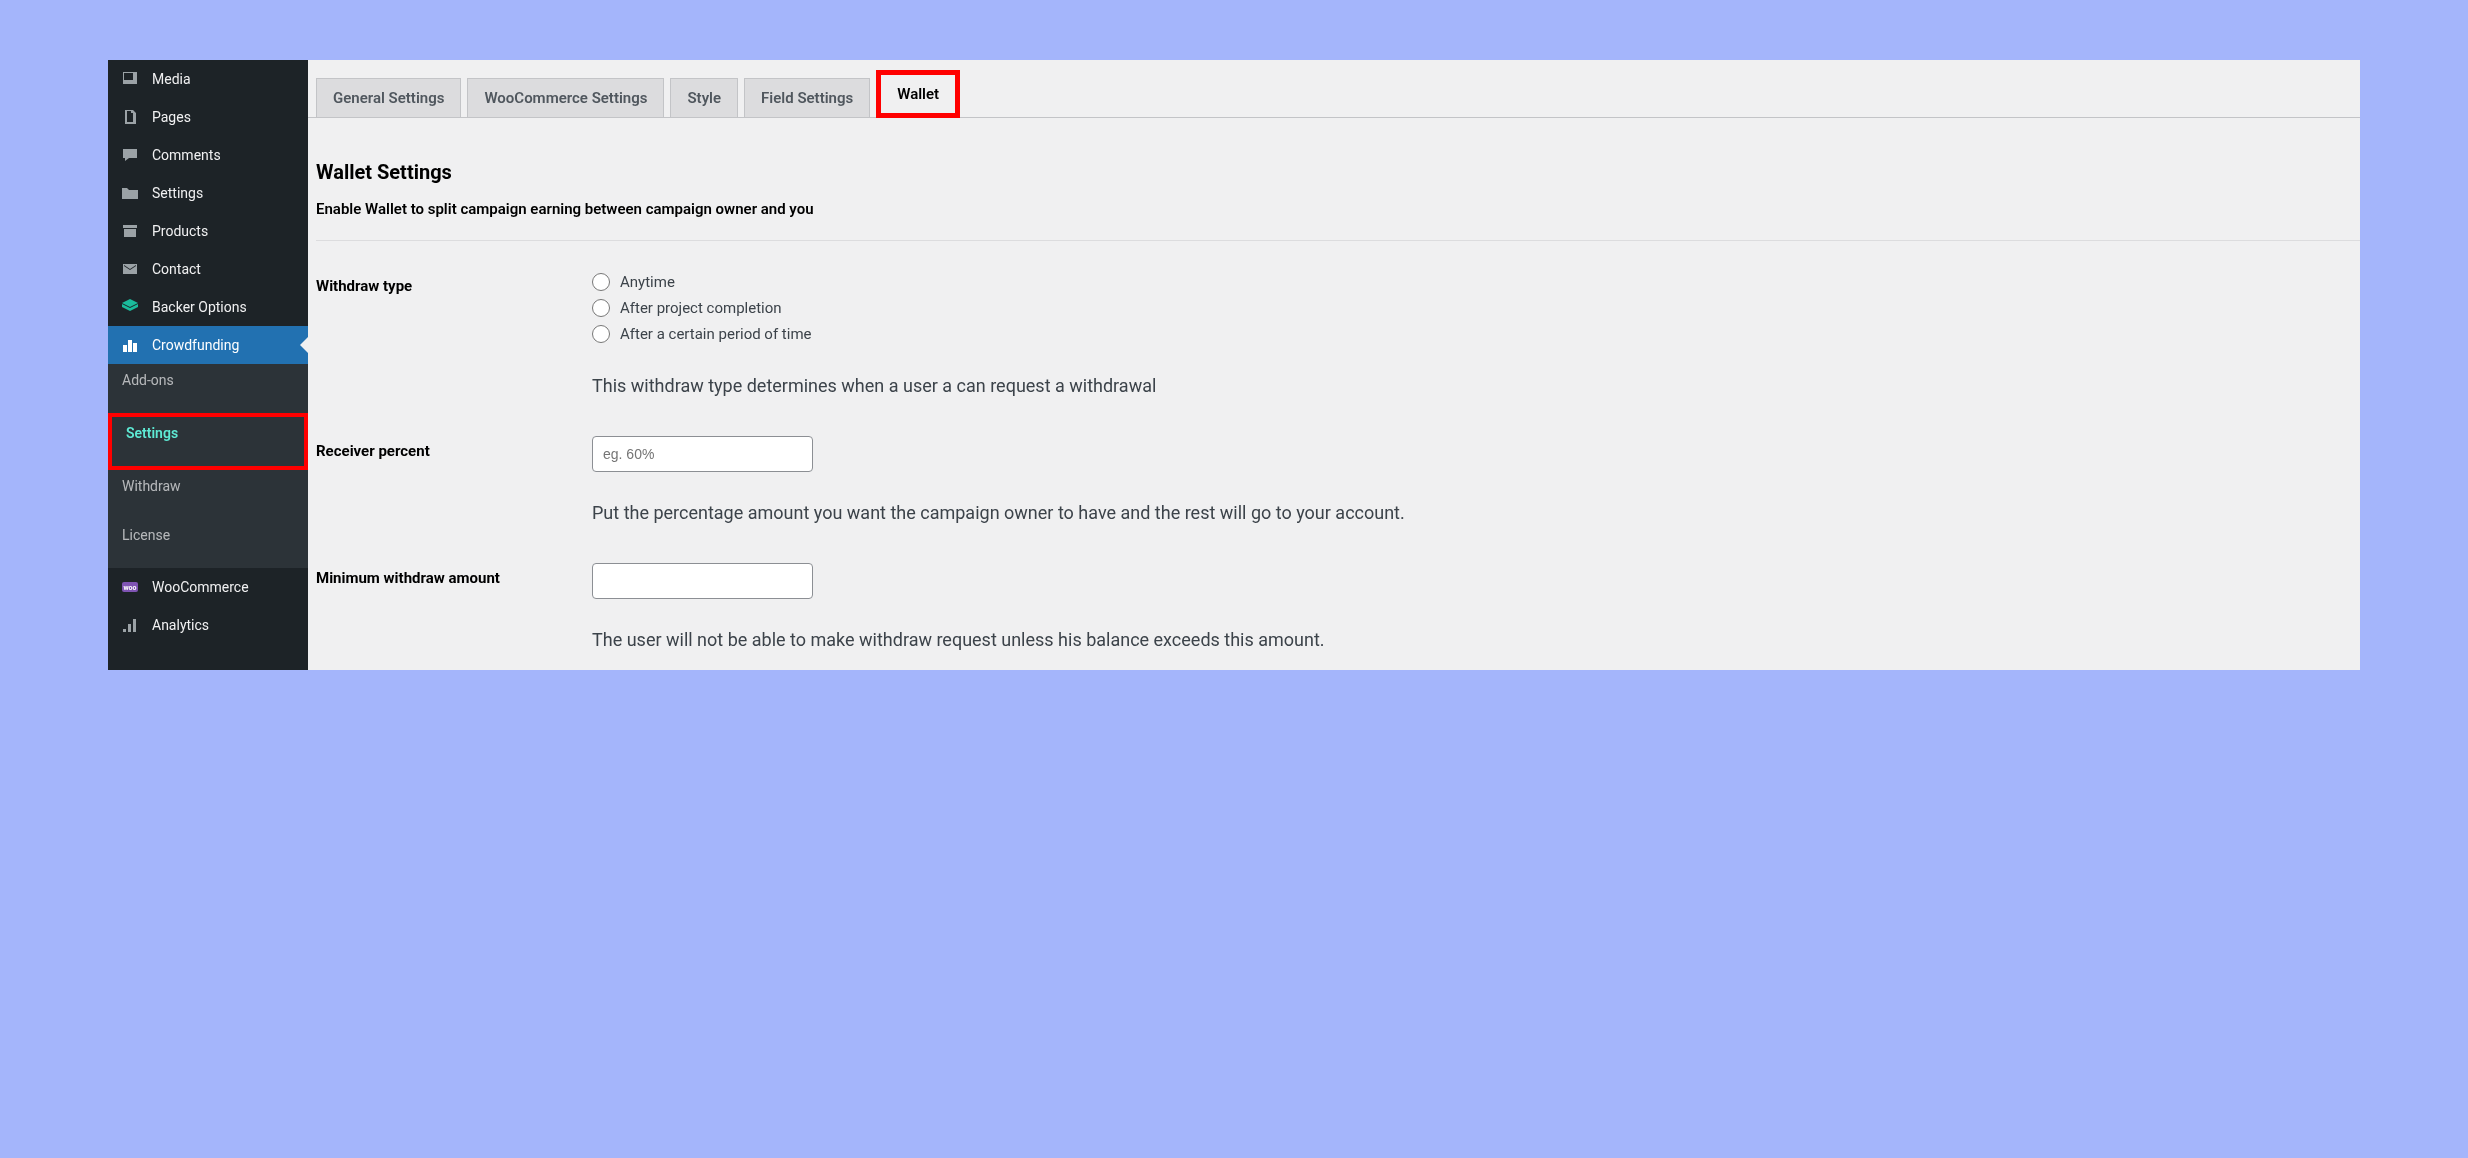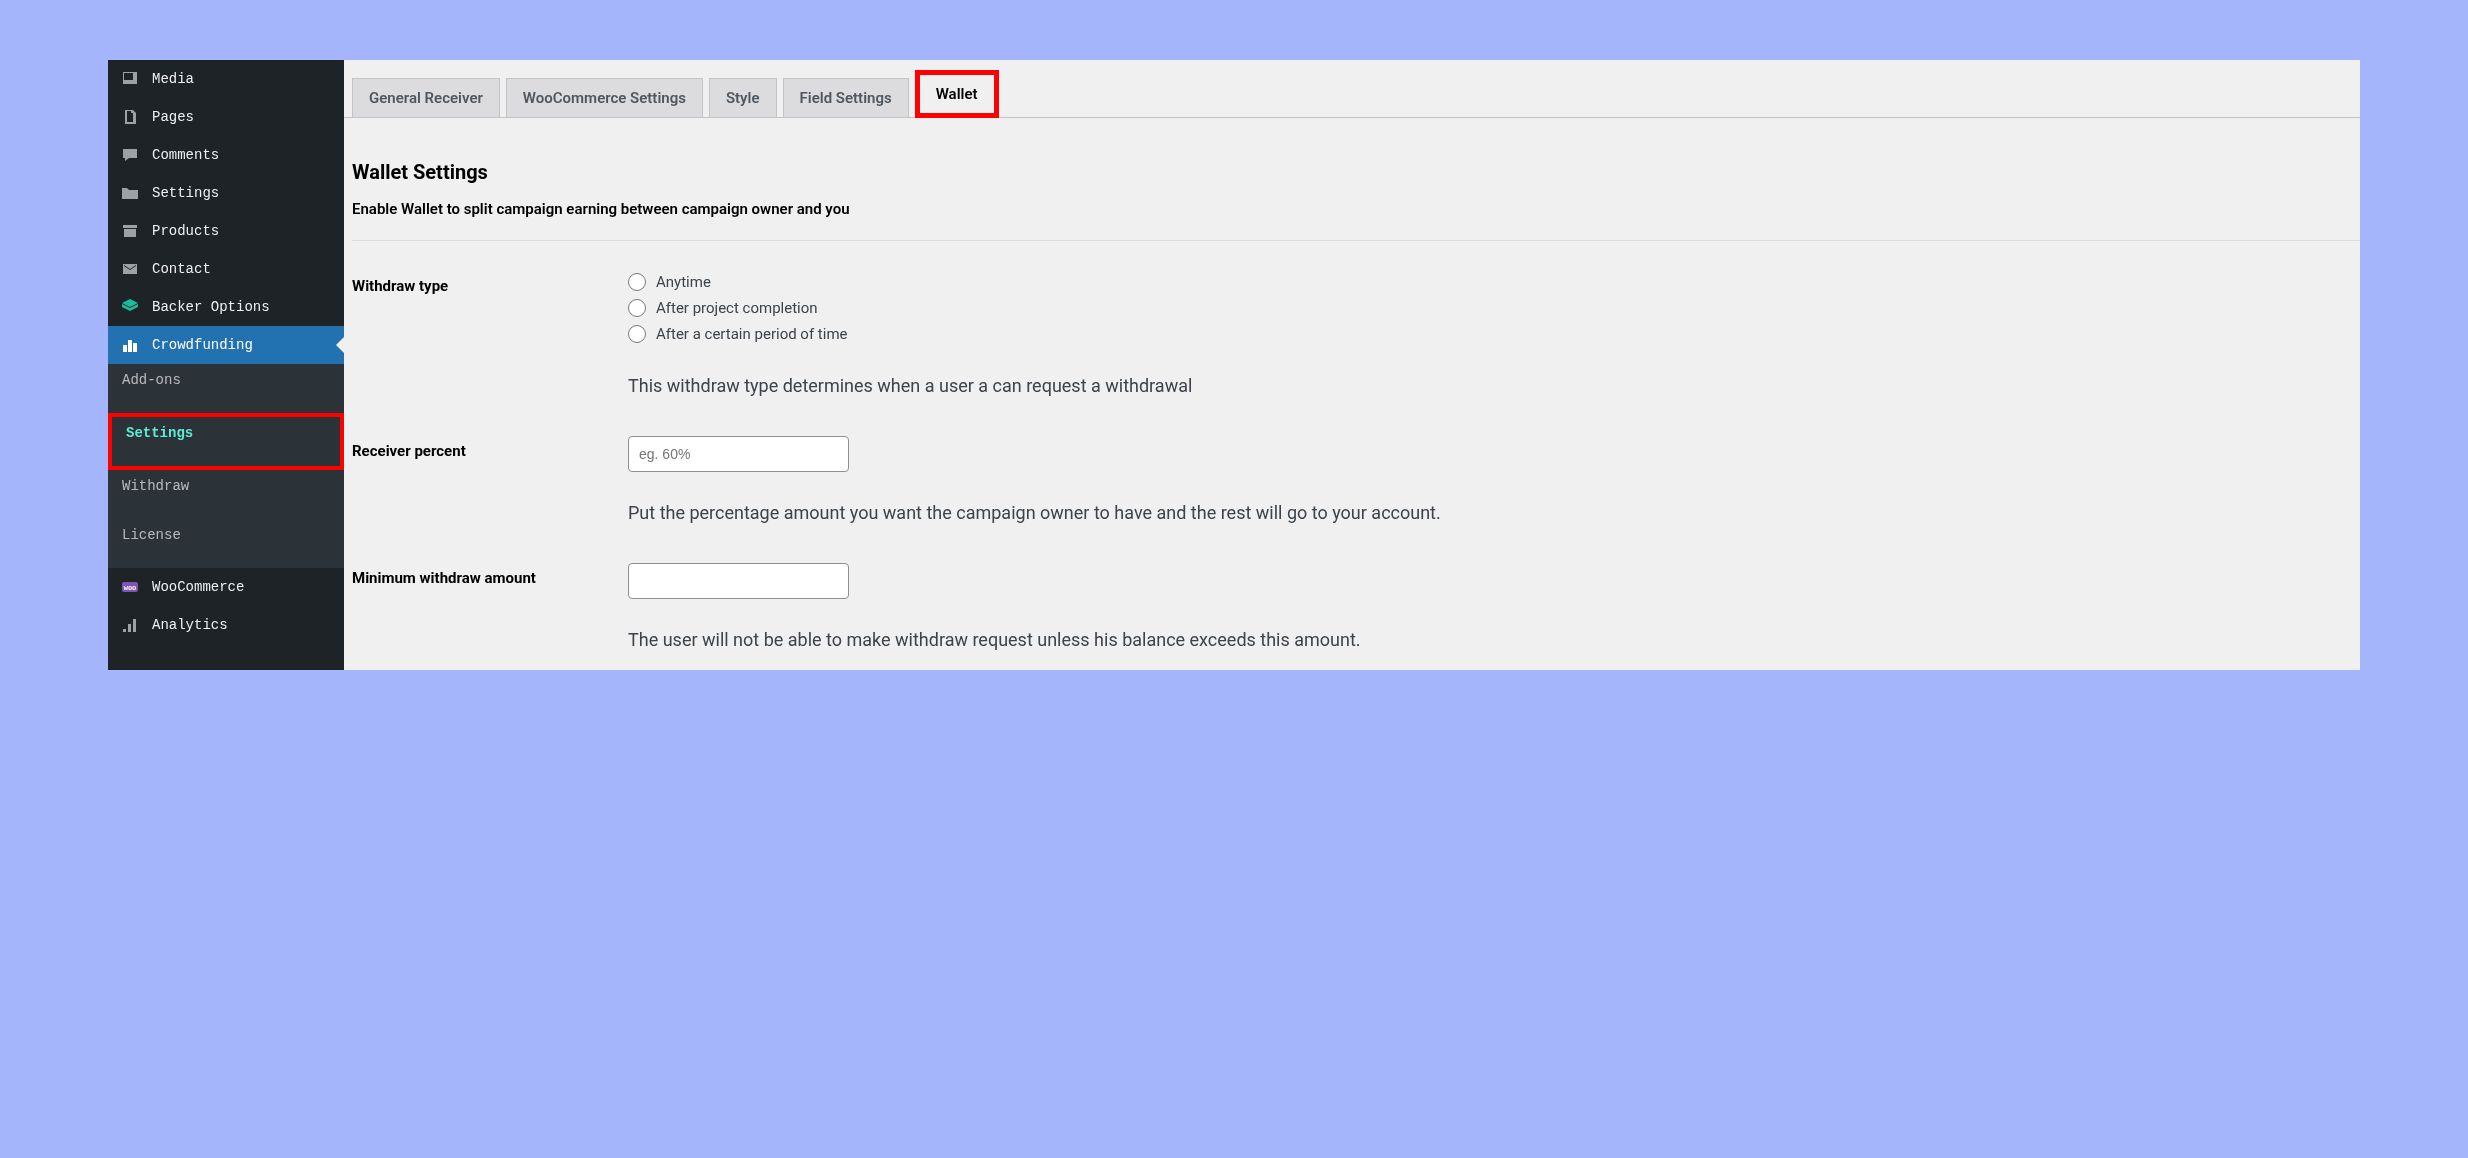--- a/index.html
+++ b/index.html
@@ -9,25 +9,24 @@
     padding: 60px 108px;
     width: 2468px;
   }
   .window {
     display: flex;
     background: #f0f0f1;
     height: 610px;
     overflow: hidden;
   }
   .sidebar {
-    width: 236px;
+    width: 200px;
     background: #1d2327;
     color: #f0f0f1;
     flex-shrink: 0;
-    font-family: Liberation Mono, monospace;
   }
   .menu-item {
     display: flex;
     align-items: center;
     padding: 9px 12px;
     font-size: 14px;
     color: #f0f0f1;
     cursor: pointer;
     gap: 12px;
   }
@@ -260,21 +259,21 @@
         <svg viewBox="0 0 20 20" width="20" height="20">
             <path d="M3 14h3v3H3v-3zm5-5h3v8H8V9zm5-5h3v13h-3V4z"></path>
           </svg>
       </span>
       <span>Analytics</span>
     </div>
   </div>
 
   <div class="content">
     <div class="tabs">
-      <div class="tab">General Receiver</div>
+      <div class="tab">General Settings</div>
       <div class="tab">WooCommerce Settings</div>
       <div class="tab">Style</div>
       <div class="tab">Field Settings</div>
       <div class="tab active highlight">Wallet</div>
     </div>
 
     <div class="content-body">
       <h2 class="section-title">Wallet Settings</h2>
       <div class="section-desc">Enable Wallet to split campaign earning between campaign owner and you</div>
 

